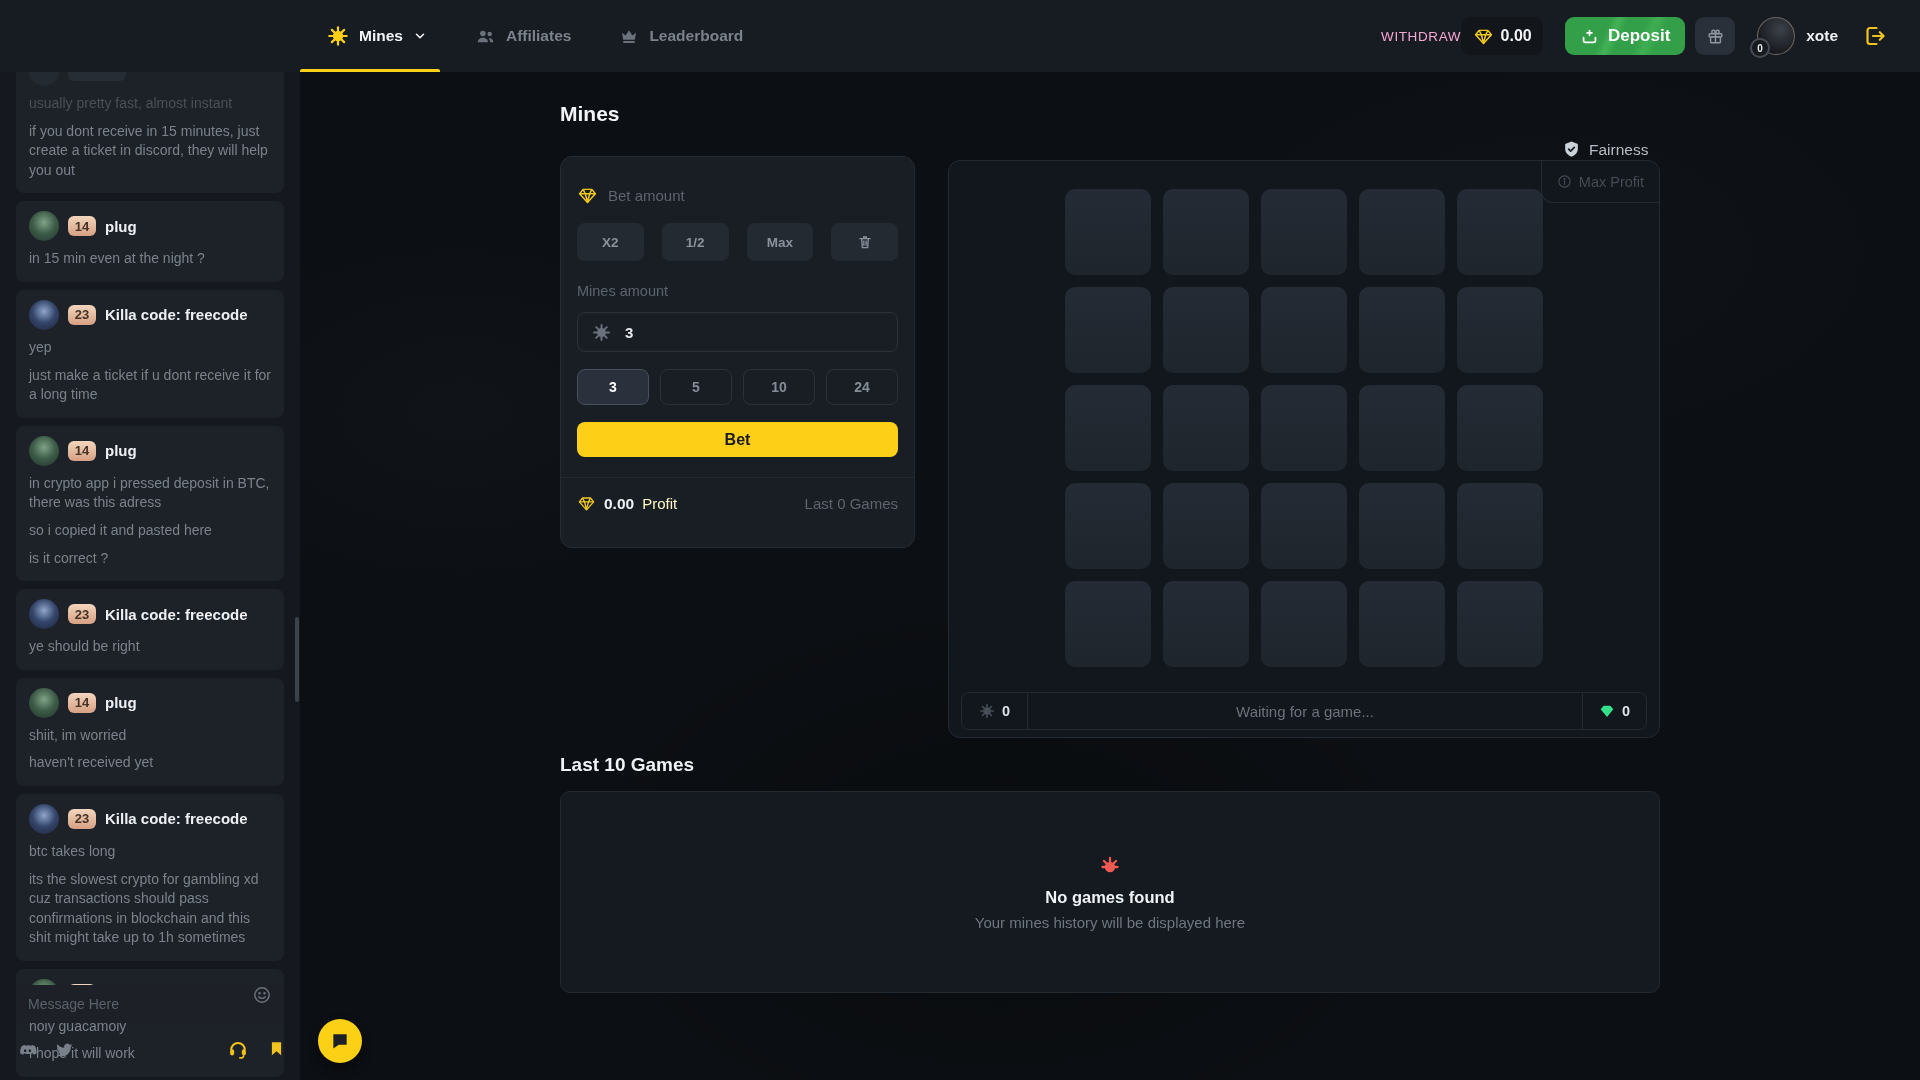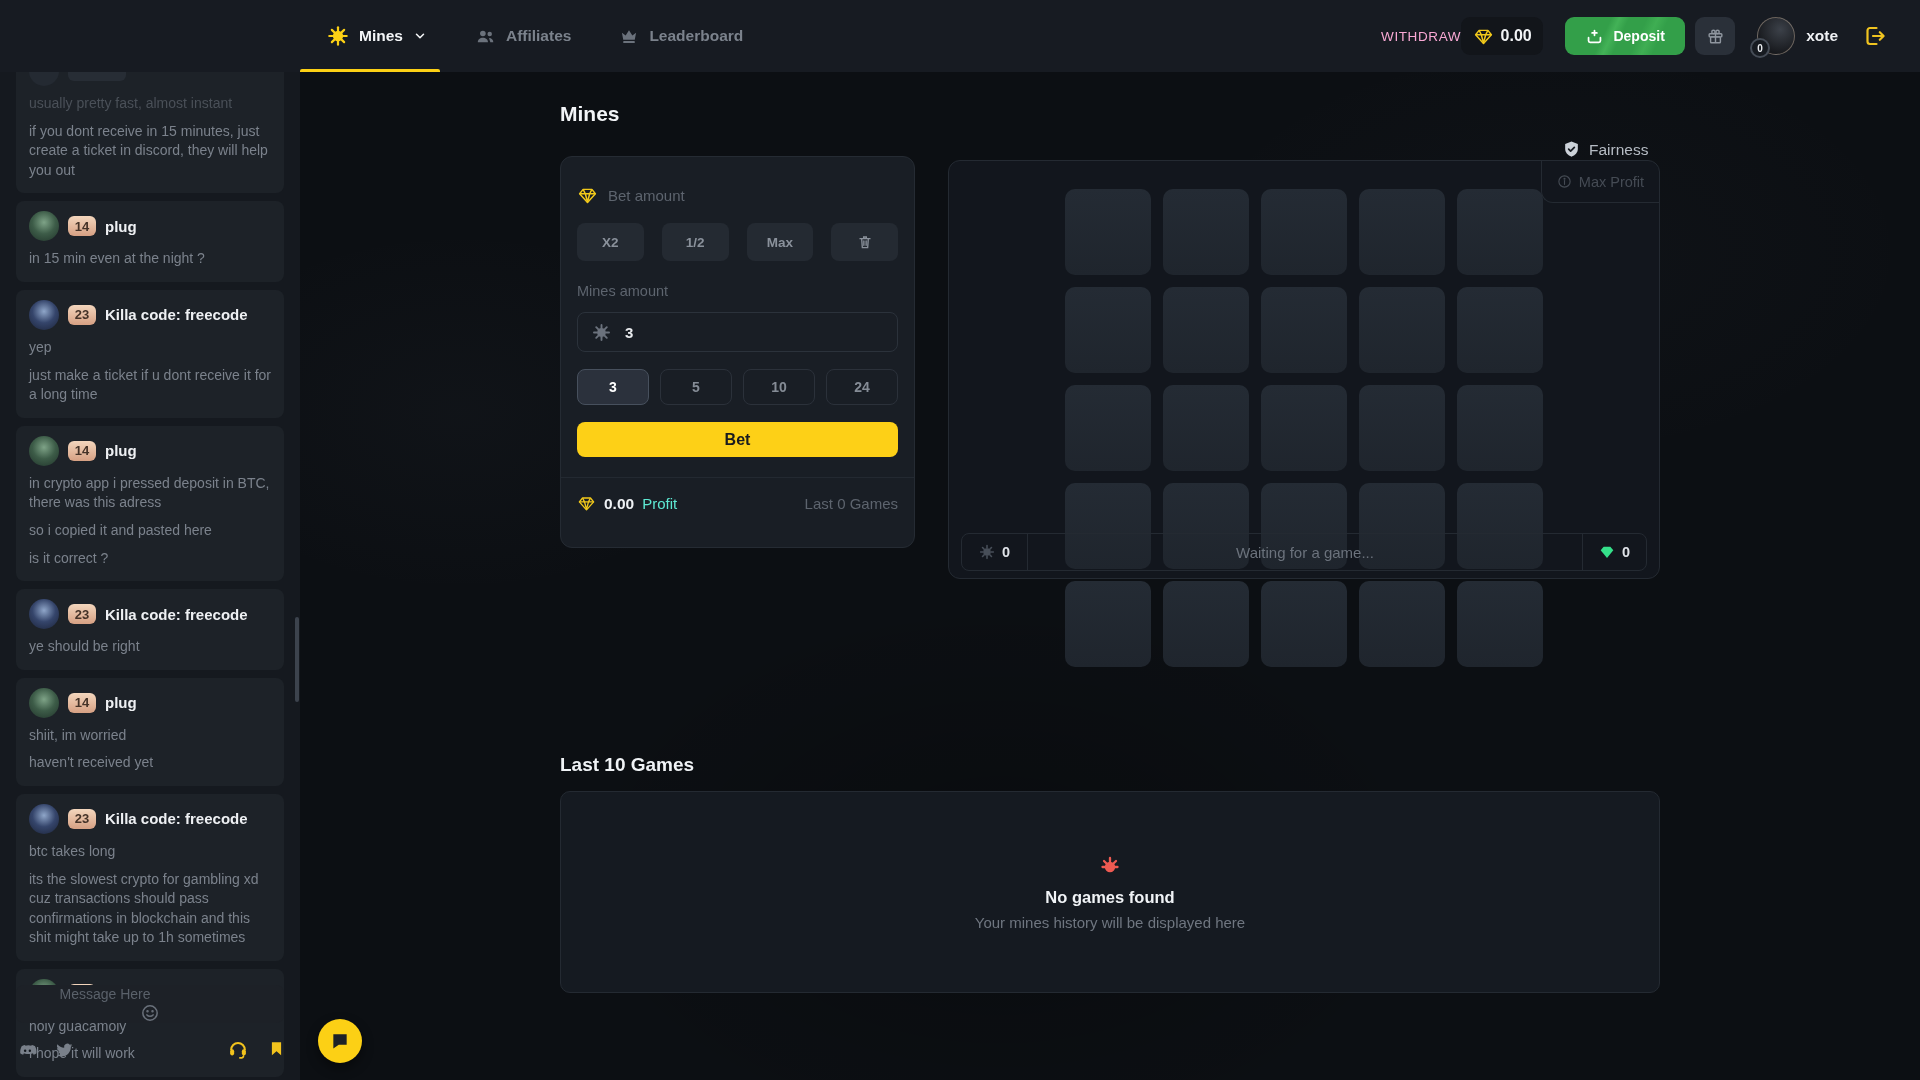--- a/index.html
+++ b/index.html
@@ -16,21 +16,21 @@
   .nav-items { position:absolute; left:327px; top:0; height:72px; display:flex; align-items:center; gap:48px; }
   .nav-item { display:flex; align-items:center; gap:10px; font-size:15.5px; font-weight:bold; color:#7b828c; cursor:pointer; }
   .nav-item.active { color:#f4f6f8; }
   .nav-underline { position:absolute; left:300px; bottom:0; width:140px; height:3px; background:#fcd015; border-radius:2px 2px 0 0; }
   .nav-right { position:absolute; right:33px; top:0; height:72px; display:flex; align-items:center; }
   .withdraw { color:#f9a8d4; font-size:13.5px; font-weight:normal; letter-spacing:.6px; cursor:pointer; }
   .balance-pill { width:82px; height:38px; background:#12151a; border-radius:9px; display:flex; align-items:center; justify-content:center; gap:7px; margin-right:22px; }
   .balance-pill .val { color:#f2f4f6; font-size:16px; font-weight:bold; }
   .deposit-btn { width:120px; height:38px; border-radius:9px; border:none; cursor:pointer;
     background:linear-gradient(115deg,#339f49 0%,#339f49 34%,#43b257 40%,#339f49 47%,#339f49 60%,#3fae53 68%,#339f49 76%);
-    color:#fff; font-size:14px; font-weight:bold; display:flex; align-items:center; justify-content:center; gap:9px; margin-right:10px; font-family:inherit; }
+    color:#fff; font-size:17px; font-weight:bold; display:flex; align-items:center; justify-content:center; gap:9px; margin-right:10px; font-family:inherit; }
   .gift-btn { width:40px; height:38px; border-radius:9px; background:#2a3039; border:none; cursor:pointer; display:flex; align-items:center; justify-content:center; margin-right:22px; }
   .avatar-wrap { position:relative; width:38px; height:38px; margin-right:11px; cursor:pointer; }
   .nav-avatar { width:38px; height:38px; border-radius:50%; background:radial-gradient(circle at 62% 32%, #3c4149, #17191d 72%); border:1px solid rgba(208,188,168,.45); }
   .lvl0 { position:absolute; left:-7px; bottom:-3px; width:20px; height:20px; border-radius:50%; background:#171b21; border:2px solid #454c56; color:#e9ebee; font-size:10px; font-weight:bold; display:flex; align-items:center; justify-content:center; }
   .username { color:#f0f2f5; font-size:15.5px; font-weight:bold; margin-right:25px; }
   .logout { cursor:pointer; display:flex; }
 
   
   .sidebar { position:absolute; left:0; top:72px; width:300px; height:1008px; background:#15191f; overflow:hidden; z-index:5; }
   .chat-list { padding:0 16px; display:flex; flex-direction:column; gap:8px; margin-top:-26px; }
@@ -38,21 +38,21 @@
   .msg-head { display:flex; align-items:center; gap:9px; margin-bottom:3px; }
   .avatar { width:30px; height:30px; border-radius:50%; flex:none; }
   .av-plug  { background:radial-gradient(circle at 50% 38%, #7ea387 0%, #3d5c48 48%, #20332a 100%); }
   .av-killa { background:radial-gradient(circle at 50% 38%, #8fa6c9 0%, #35456b 48%, #1b2338 100%); }
   .av-hidden{ background:#242a32; }
   .lvl-badge { min-width:28px; height:20px; padding:4px 5px; border-radius:6px; background:linear-gradient(180deg,#f3d6bd,#d6a083); color:#453328; font-size:13px; font-weight:bold; display:flex; align-items:center; justify-content:center; }
   .lvl-badge.redacted { background:#272d35; color:transparent; width:58px; }
   .msg-user { color:#eef0f3; font-weight:bold; font-size:15px; }
   .msg-line { color:#7b828c; font-size:14px; line-height:1.4; margin-top:8px; }
   .msg-line.faded { color:#4a5058; }
-  .chat-input { position:absolute; left:16px; top:913px; width:268px; height:38px; background:#1d2127; border-radius:8px; display:flex; align-items:center; padding:0 12px;flex-direction:column; }
+  .chat-input { position:absolute; left:16px; top:913px; width:268px; height:38px; background:#1d2127; border-radius:8px; display:flex; padding:0 12px; }
   .chat-input input { flex:1; min-width:0; background:transparent; border:none; outline:none; color:#c8cdd3; font-size:14px; font-family:inherit; }
   .chat-input input::placeholder { color:#5a616a; }
   .side-icon { position:absolute; cursor:pointer; display:flex; }
   .chat-scroll-thumb { position:absolute; right:1px; top:545px; width:4px; height:85px; background:#3c434d; border-radius:2px; }
   .fab { position:absolute; left:318px; top:1019px; width:44px; height:44px; border-radius:50%; background:#fcd015; z-index:20; border:none; cursor:pointer; display:flex; align-items:center; justify-content:center; box-shadow:0 5px 12px rgba(0,0,0,.45); }
 
   
   .main { position:absolute; left:300px; top:72px; width:1620px; height:1008px; background:#0c0f13; }
   .main::before { content:""; position:absolute; inset:0; pointer-events:none;
     background:
@@ -73,25 +73,25 @@
   .mines-input { margin-top:13px; height:40px; border:1px solid #2b323b; border-radius:8px; display:flex; align-items:center; gap:14px; padding:0 14px; }
   .mines-input input { flex:1; min-width:0; background:transparent; border:none; outline:none; color:#e8ebee; font-size:15px; font-weight:bold; font-family:inherit; }
   .opt-row { margin-top:17px; display:flex; gap:11px; }
   .mopt { flex:1; height:36px; background:transparent; border:1px solid #2b313a; border-radius:8px; color:#858c96; font-size:14px; font-weight:bold; cursor:pointer; font-family:inherit; }
   .mopt.active { background:#2b313c; border-color:#47505d; color:#ffffff; }
   .bet-btn { margin-top:17px; width:100%; height:35px; background:#fdd017; border:none; border-radius:8px; color:#191b1f; font-size:16px; font-weight:bold; cursor:pointer; font-family:inherit; }
   .bp-divider { margin:20px -16px 0; border-top:1px solid #232931; }
   .bp-footer { height:51px; display:flex; align-items:center; justify-content:space-between; }
   .bp-profit { display:flex; align-items:center; gap:8px; }
   .bp-profit .pv { color:#eef1f4; font-size:15.5px; font-weight:bold; }
-  .bp-profit .pl { color:#5eead4; font-size:15px; }
+  .bp-profit .pl { color:#fef9c3; font-size:15px; }
   .bp-last { color:#5d646e; font-size:15px; }
 
   
-  .game-panel { position:absolute; left:648px; top:88px; width:712px; height:419px; background:#12161d; border:1px solid #242a32; border-radius:12px; }
+  .game-panel { position:absolute; left:648px; top:88px; width:712px; height:578px; background:#12161d; border:1px solid #242a32; border-radius:12px; }
   .max-profit-tag { position:absolute; top:0; right:0; width:118px; height:42px; border-left:1px solid #242a32; border-bottom:1px solid #242a32; border-bottom-left-radius:12px; display:flex; align-items:center; justify-content:center; gap:7px; color:#454b54; font-size:14.5px; }
   .mines-grid { position:absolute; left:116px; top:28px; display:grid; grid-template-columns:repeat(5,86px); grid-auto-rows:86px; gap:12px; }
   .tile { background:linear-gradient(180deg,#242b34,#1f252d); border-radius:10px; cursor:pointer; }
   .board-bar { position:absolute; left:12px; right:12px; bottom:7px; height:38px; border:1px solid #242a32; border-radius:8px; display:flex; align-items:stretch; }
   .bar-cell { display:flex; align-items:center; justify-content:center; gap:7px; }
   .bar-left { width:66px; border-right:1px solid #242a32; }
   .bar-right { width:64px; border-left:1px solid #242a32; }
   .bar-count { color:#dfe3e8; font-size:14.5px; font-weight:bold; }
   .bar-center { flex:1; display:flex; align-items:center; justify-content:center; color:#6b727c; font-size:15px; }
 

